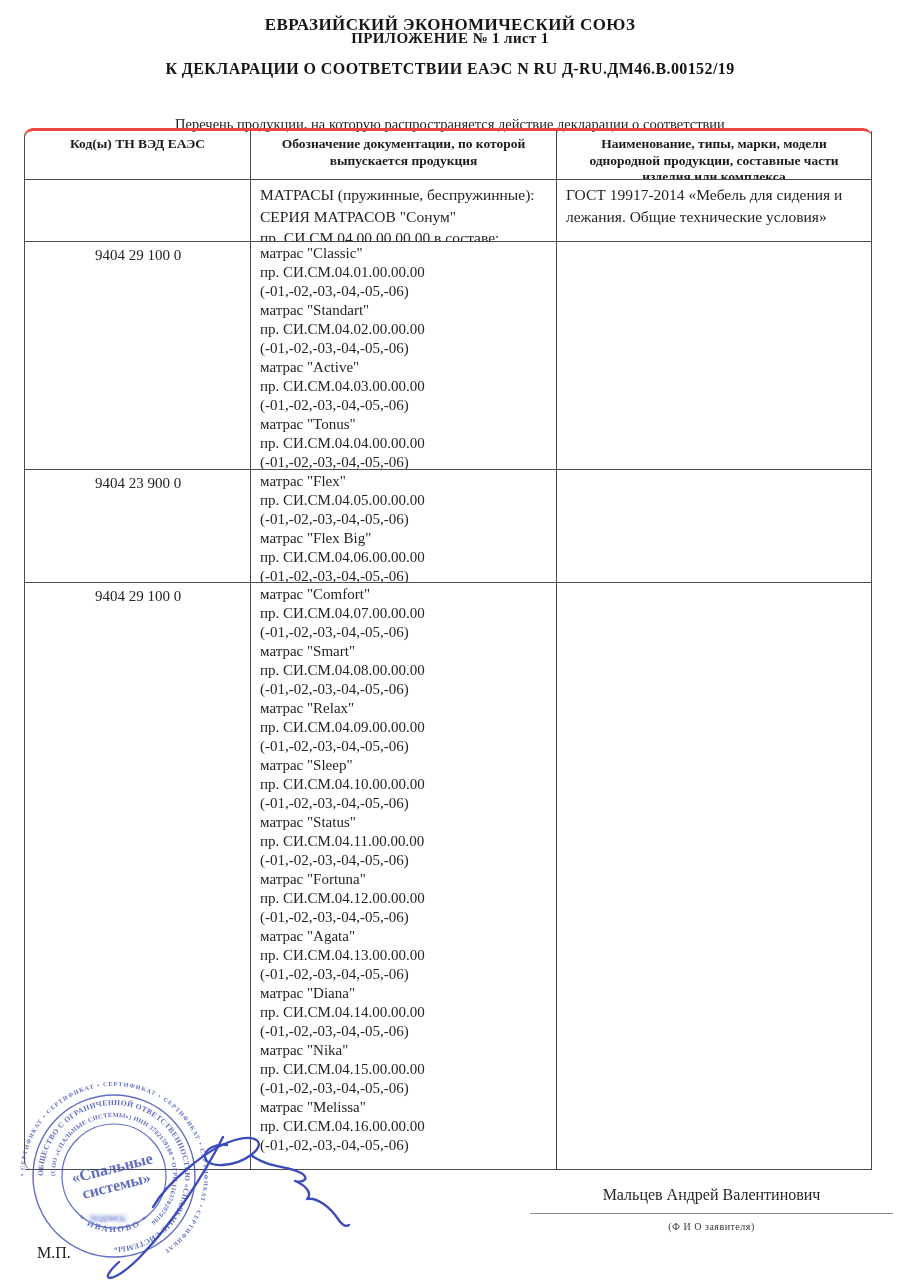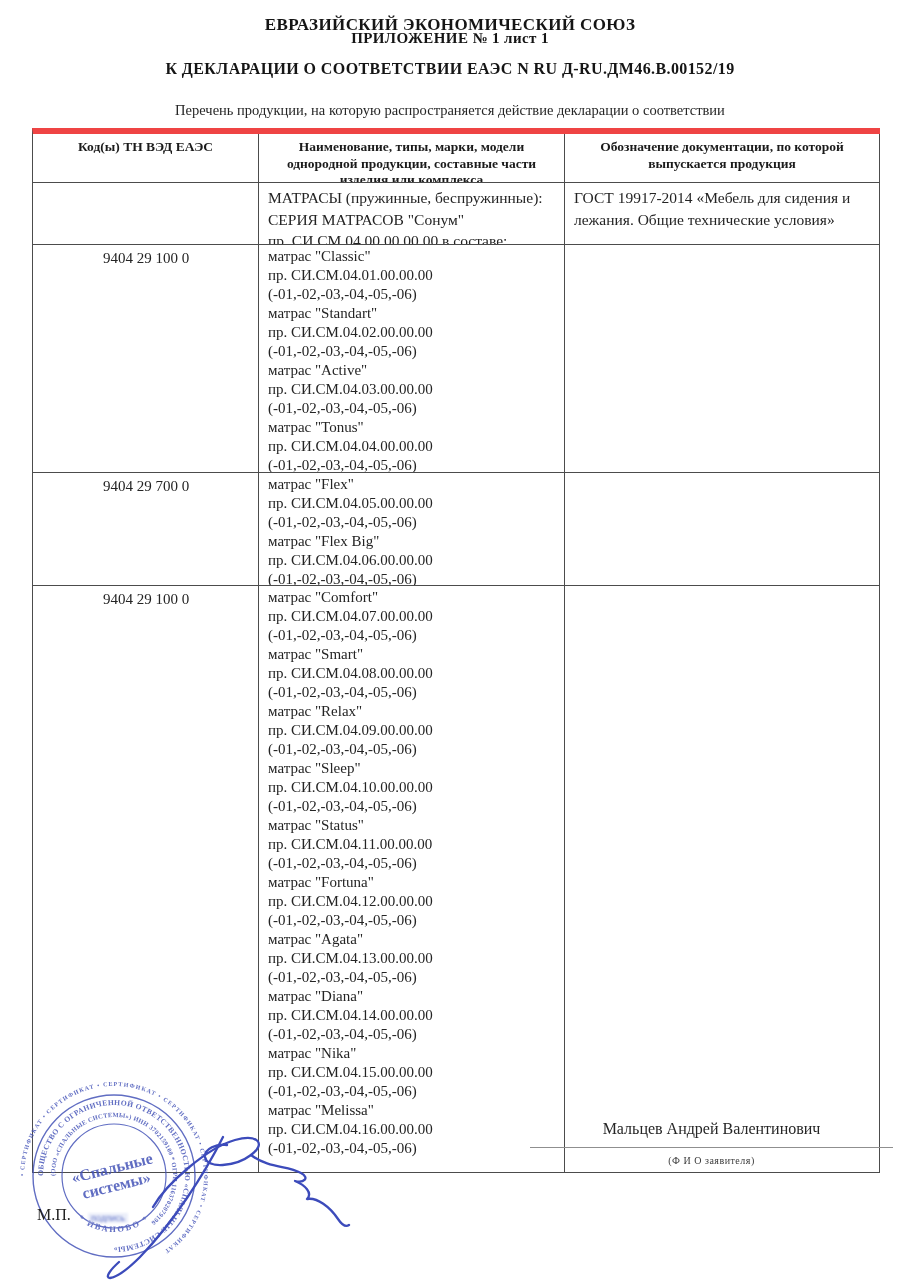--- a/index.html
+++ b/index.html
@@ -6,85 +6,86 @@
   .page{
     position:relative;width:900px;height:1280px;margin:0 auto;
     background:#ffffff;overflow:hidden;
     font-family:"Liberation Serif","DejaVu Serif",serif;
     color:#1f1f1f;
   }
   .title{position:absolute;left:0;right:0;text-align:center;font-weight:bold;color:#151515;letter-spacing:.4px;}
   .t1{top:15px;font-size:17px;}
   .t2{top:30px;font-size:15px;}
   .t3{top:60px;font-size:16px;}
-  .subtitle{position:absolute;left:0;right:0;top:102px;text-align:center;font-size:14.5px;color:#262626;}
+  .subtitle{position:absolute;left:0;right:0;top:116px;text-align:center;font-size:14.5px;color:#262626;}
 
   .doc-table{
-    position:absolute;left:32px;top:128px;
+    position:absolute;left:24px;top:128px;
     display:grid;
     grid-template-columns:226px 306px 315px;
     grid-template-rows:49px 62px 228px 113px 587px;
-    border-top:6px solid #ef4444;border-left:1px solid #4c4c4c;
+    border-top:3px solid #ef4444;border-left:1px solid #4c4c4c;
     background:transparent;
+    border-radius:9px;
   }
   .cell{
     border-right:1px solid #4c4c4c;border-bottom:1px solid #4c4c4c;
     box-sizing:border-box;overflow:hidden;
     font-size:15px;line-height:19px;
     white-space:pre-line;
     padding:2px 8px 0 9px;
     color:#242424;
   }
   .cell.hdr{
     font-weight:bold;text-align:center;
     font-size:13.5px;line-height:16.5px;
     padding:5px 10px 0 10px;color:#1b1b1b;
   }
   .cell.r1{font-size:15.5px;line-height:21.5px;padding-top:4px;}
   .cell.code{font-size:15px;padding-top:4px;text-align:center;}
 
-  .mp-label{position:absolute;left:37px;top:1206px;font-size:16px;color:#232323;z-index:5;}
+  .mp-label{position:absolute;left:37px;top:1244px;font-size:16px;color:#232323;z-index:5;}
 
   .stamp{position:absolute;left:14px;top:1076px;width:200px;height:200px;z-index:3;opacity:.85;}
   .stamp text{fill:#4554b8;}
   .stamp .ring-circle{fill:none;stroke:#4554b8;}
   .stamp .tiny{font-size:6px;letter-spacing:1.1px;font-weight:bold;}
   .stamp .mid{font-size:7.6px;font-weight:bold;letter-spacing:.4px;}
   .stamp .inner{font-size:6.4px;font-weight:bold;letter-spacing:.3px;}
   .stamp .city{font-size:8.5px;font-weight:bold;letter-spacing:2px;}
   .stamp .center-text{font-size:16px;font-weight:bold;}
 
   .signature{position:absolute;left:55px;top:1085px;width:300px;height:200px;z-index:6;}
   .signature path{fill:none;stroke:#3c4bbb;stroke-width:2.3;stroke-linecap:round;stroke-linejoin:round;}
 
   .smudge{
     position:absolute;left:88px;top:1213px;z-index:4;
     font-size:9px;color:#6b7ccc;background:#cdd5f066;
     filter:blur(1.1px);padding:0 3px;font-family:"Liberation Sans",sans-serif;
   }
 
-  .fio-block{position:absolute;left:530px;top:1120px;width:363px;text-align:center;}
+  .fio-block{position:absolute;left:530px;top:1186px;width:363px;text-align:center;}
   .fio-name{font-size:16px;color:#262626;}
   .fio-line{border-top:1px solid #8f8f8f;margin-top:9px;height:0;}
   .fio-caption{font-size:10px;color:#3a3a3a;margin-top:7px;letter-spacing:.5px;}
 </style>
 </head>
 <body>
 
 <div class="page">
 
   <div class="title t1">ЕВРАЗИЙСКИЙ ЭКОНОМИЧЕСКИЙ СОЮЗ</div>
   <div class="title t2">ПРИЛОЖЕНИЕ № 1 лист 1</div>
   <div class="title t3">К ДЕКЛАРАЦИИ О СООТВЕТСТВИИ ЕАЭС N RU Д-RU.ДМ46.В.00152/19</div>
   <div class="subtitle">Перечень продукции, на которую распространяется действие декларации о соответствии</div>
 
   <div class="doc-table">
     <div class="cell hdr">Код(ы) ТН ВЭД ЕАЭС</div>
+    <div class="cell hdr">Обозначение документации, по которой выпускается продукция</div>
     <div class="cell hdr">Наименование, типы, марки, модели однородной продукции, составные части изделия или комплекса</div>
-    <div class="cell hdr">Обозначение документации, по которой выпускается продукция</div>
 
     <div class="cell code r1"></div>
     <div class="cell r1">МАТРАСЫ (пружинные, беспружинные):
 СЕРИЯ МАТРАСОВ "Сонум"
 пр. СИ.СМ.04.00.00.00.00 в составе:</div>
     <div class="cell r1">ГОСТ 19917-2014 «Мебель для сидения и лежания. Общие технические условия»</div>
 
     <div class="cell code">9404 29 100 0</div>
     <div class="cell">матрас "Classic"
 пр. СИ.СМ.04.01.00.00.00
@@ -93,21 +94,21 @@
 пр. СИ.СМ.04.02.00.00.00
 (-01,-02,-03,-04,-05,-06)
 матрас "Active"
 пр. СИ.СМ.04.03.00.00.00
 (-01,-02,-03,-04,-05,-06)
 матрас "Tonus"
 пр. СИ.СМ.04.04.00.00.00
 (-01,-02,-03,-04,-05,-06)</div>
     <div class="cell"></div>
 
-    <div class="cell code">9404 29 700 0</div>
+    <div class="cell code">9404 23 900 0</div>
     <div class="cell">матрас "Flex"
 пр. СИ.СМ.04.05.00.00.00
 (-01,-02,-03,-04,-05,-06)
 матрас "Flex Big"
 пр. СИ.СМ.04.06.00.00.00
 (-01,-02,-03,-04,-05,-06)</div>
     <div class="cell"></div>
 
     <div class="cell code">9404 29 100 0</div>
     <div class="cell">матрас "Comfort"

